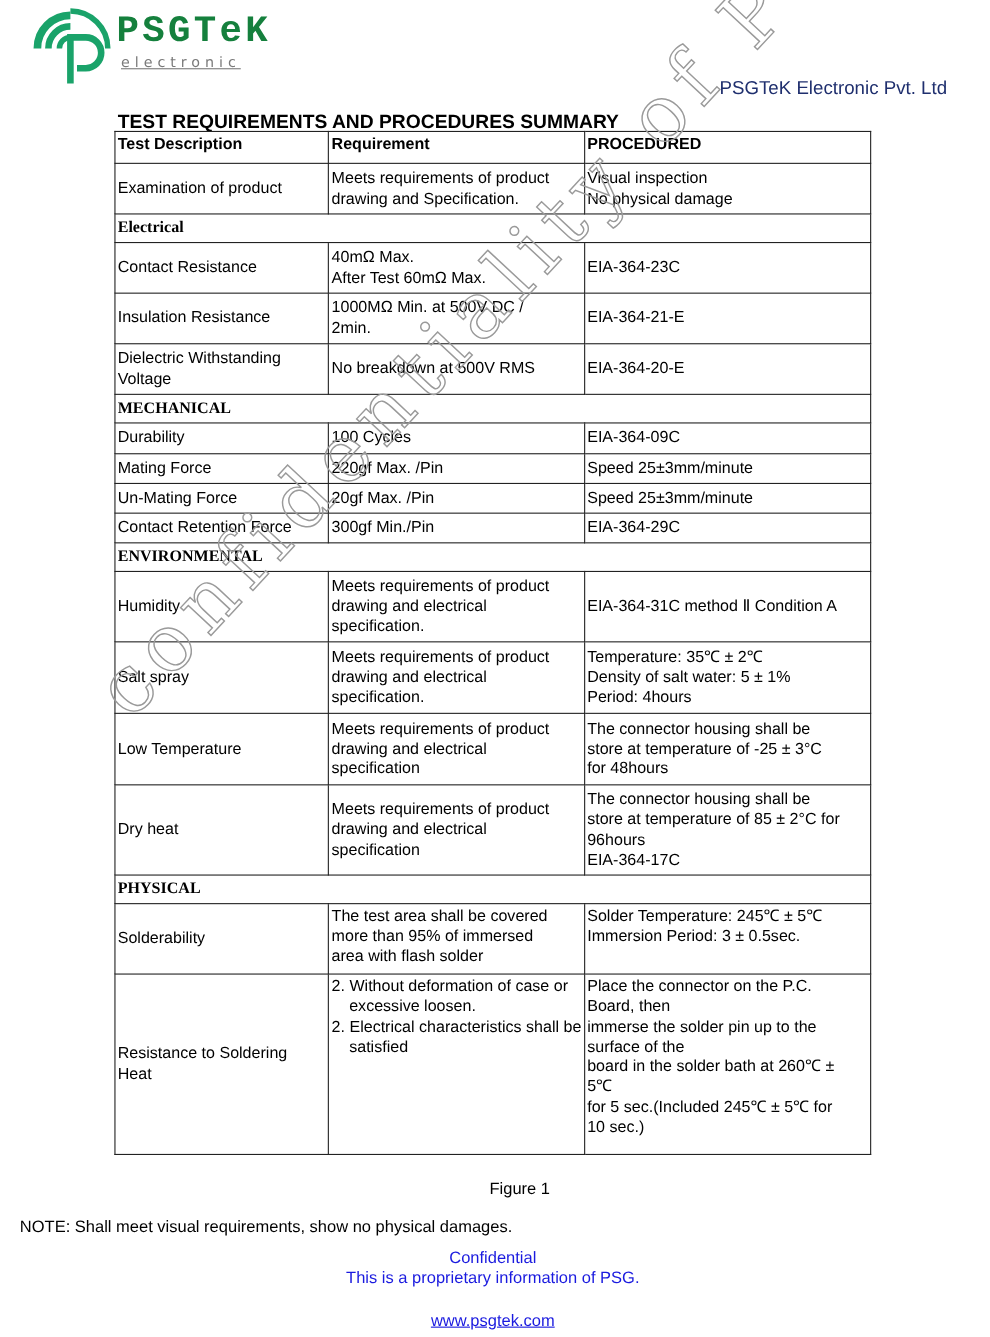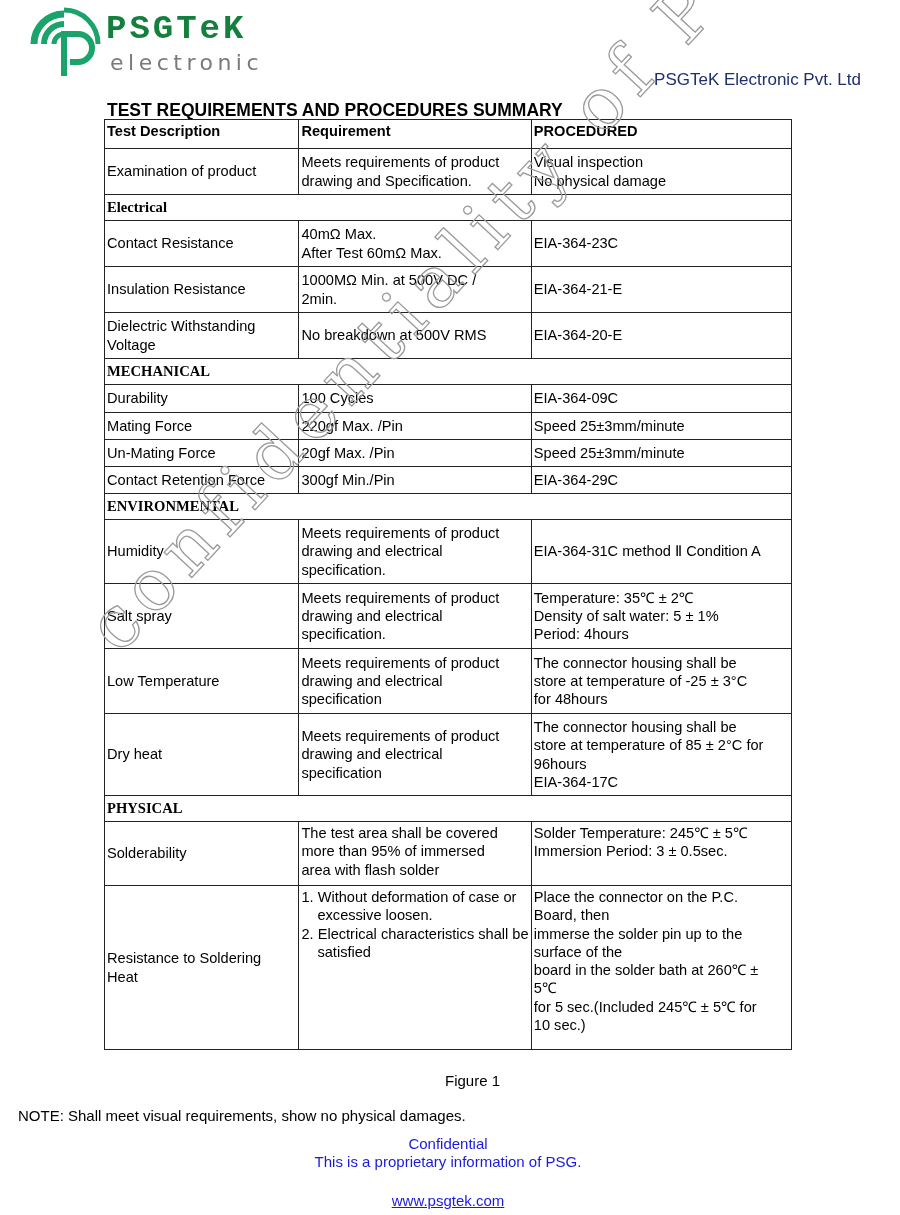--- a/index.html
+++ b/index.html
@@ -2,21 +2,21 @@
 <html><head>
 <meta charset="utf-8">
 <style>
   html, body { margin: 0; padding: 0; background: #ffffff; }
   body { width: 900px; height: 1215px; position: relative; overflow: hidden;
          font-family: "Liberation Sans", sans-serif; color: #000; }
   .logo { position: absolute; left: 26px; top: 4px; width: 260px; height: 74px; }
   .logo-word { position: absolute; left: 80px; top: 6px; font-family: Liberation Mono, monospace;
                font-weight: bold; font-size: 34px; color: #15803d; letter-spacing: 3px; }
   .logo-sub { position: absolute; left: 84px; top: 46px; font-family: "DejaVu Sans", sans-serif;
-              font-size: 22px; color: #7a7a7a; letter-spacing: 4.5px; text-transform: lowercase; }
+              font-size: 13px; color: #7a7a7a; letter-spacing: 4.5px; text-transform: lowercase; text-decoration: underline; }
   .company { position: absolute; right: 39px; top: 70px; font-size: 17px; color: #1f2f6e; }
   .title { position: absolute; left: 107px; top: 100px; font-size: 17.5px; font-weight: bold; }
   table.spec { position: absolute; left: 104px; top: 119px; width: 688px;
                border-collapse: collapse; font-size: 14.6px; line-height: 18.3px; }
   table.spec td { border: 1.5px solid #222; padding: 0 2px; vertical-align: middle; }
   table.spec td.c1 { width: 190px; }
   table.spec td.c2 { width: 228px; }
   table.spec td.c3 { width: 256px; }
   .hdr td { font-weight: bold; vertical-align: top !important; height: 26px; padding-top: 2px !important; margin-top: 11px; }
   .sect td { font-weight: bold; height: 25px; font-family: Liberation Serif, serif; }
@@ -161,21 +161,21 @@
 more than 95% of immersed
 area with flash solder</td>
     <td class="ml" style="vertical-align:top;padding-top:2px">Solder  Temperature:  245℃  ±  5℃
 Immersion Period: 3 ± 0.5sec.</td>
   </tr>
   <tr style="height:164px">
     <td class="ml">Resistance to Soldering
 Heat</td>
     <td style="vertical-align:top;padding-top:2px">
       <ol class="numlist">
-        <li>1. Without deformation of case or excessive loosen.</li>
+        <li>2. Without deformation of case or excessive loosen.</li>
         <li>2. Electrical characteristics shall be satisfied</li>
       </ol>
     </td>
     <td class="ml" style="vertical-align:top;padding-top:2px">Place the connector on the P.C.
 Board, then
 immerse the solder pin up to the
 surface of the
 board in the solder bath at 260℃ ±
 5℃
 for 5 sec.(Included 245℃ ± 5℃ for

